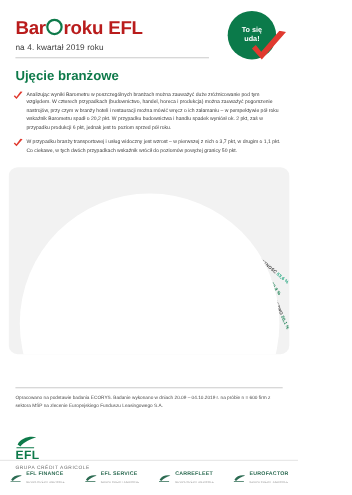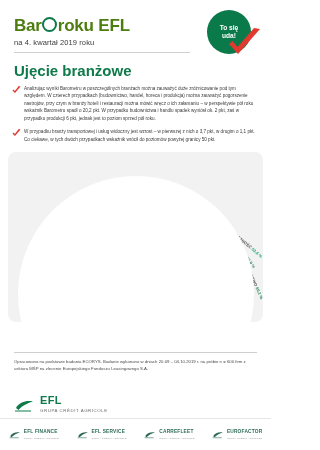--- a/index.html
+++ b/index.html
@@ -8,21 +8,21 @@
     background:#ffffff;
     font-family:"Liberation Sans", sans-serif;
     overflow:hidden;
     position:relative;
   }
   .page{position:relative;width:271px;height:450px;}
 
   
   .header{position:relative;padding:16px 14px 0 14px;}
   .title{
-    font-size:17px;font-weight:bold;color:#4d7c0f;
+    font-size:17px;font-weight:bold;color:#b91c1c;
     letter-spacing:-0.2px;line-height:1;white-space:nowrap;
     display:flex;align-items:baseline;
   }
   .title .ring{
     display:inline-block;width:11px;height:11px;border:2.4px solid #0e7a4a;
     border-radius:50%;margin:0 0.5px;position:relative;top:1px;
   }
   .subtitle{
     font-size:7.5px;color:#3b3b3b;margin-top:4px;letter-spacing:.1px;
   }
@@ -41,21 +41,21 @@
   }
   .badge .btxt{
     color:#ffffff;font-size:6.6px;font-weight:bold;line-height:1.15;text-align:center;
   }
   .badge .check{
     position:absolute;left:24px;top:20px;width:36px;height:30px;
   }
 
   
   .section-h{
-    margin:9px 14px 0 14px;font-size:15px;font-weight:bold;color:#0e7a4a;
+    margin:9px 14px 0 14px;font-size:12px;font-weight:bold;color:#0e7a4a;
   }
 
   .bullets{margin:6px 12px 0 12px;}
   .bullet{display:flex;align-items:flex-start;margin-bottom:6px;}
   .bullet .chk{
     flex:0 0 auto;width:9px;height:8px;margin:1px 3px 0 0;
   }
   .bullet p{
     margin:0;font-size:4.6px;line-height:1.62;color:#3a3a3a;text-align:left;
   }
@@ -86,21 +86,21 @@
   }
   .glabel .v{color:#0e7a4a;}
 
   
   .foot-rule{position:absolute;left:14px;top:352px;width:243px;height:1px;background:#cfcfcf;}
   .foot-note{
     position:absolute;left:14px;top:358px;width:243px;
     font-size:4.3px;line-height:1.65;color:#4a4a4a;
   }
 
-  .logo{position:absolute;left:14px;top:395px;display:flex;align-items:flex-end;}
+  .logo{position:absolute;left:14px;top:395px;display:flex;align-items:flex-start;flex-direction:column;}
   .logo .mark{width:21px;height:14px;margin-right:5px;}
   .logo .ltxt .l1{font-size:11px;font-weight:bold;color:#0e7a4a;line-height:1;letter-spacing:.4px;}
   .logo .ltxt .l2{font-size:4.4px;color:#6d6d6d;letter-spacing:.55px;margin-top:2px;}
 
   .partbar{
     position:absolute;left:0;top:418px;width:271px;height:32px;
     border-top:1px solid #e6e6e6;
     display:flex;align-items:center;
   }
   .part{flex:1;display:flex;align-items:center;justify-content:center;}

